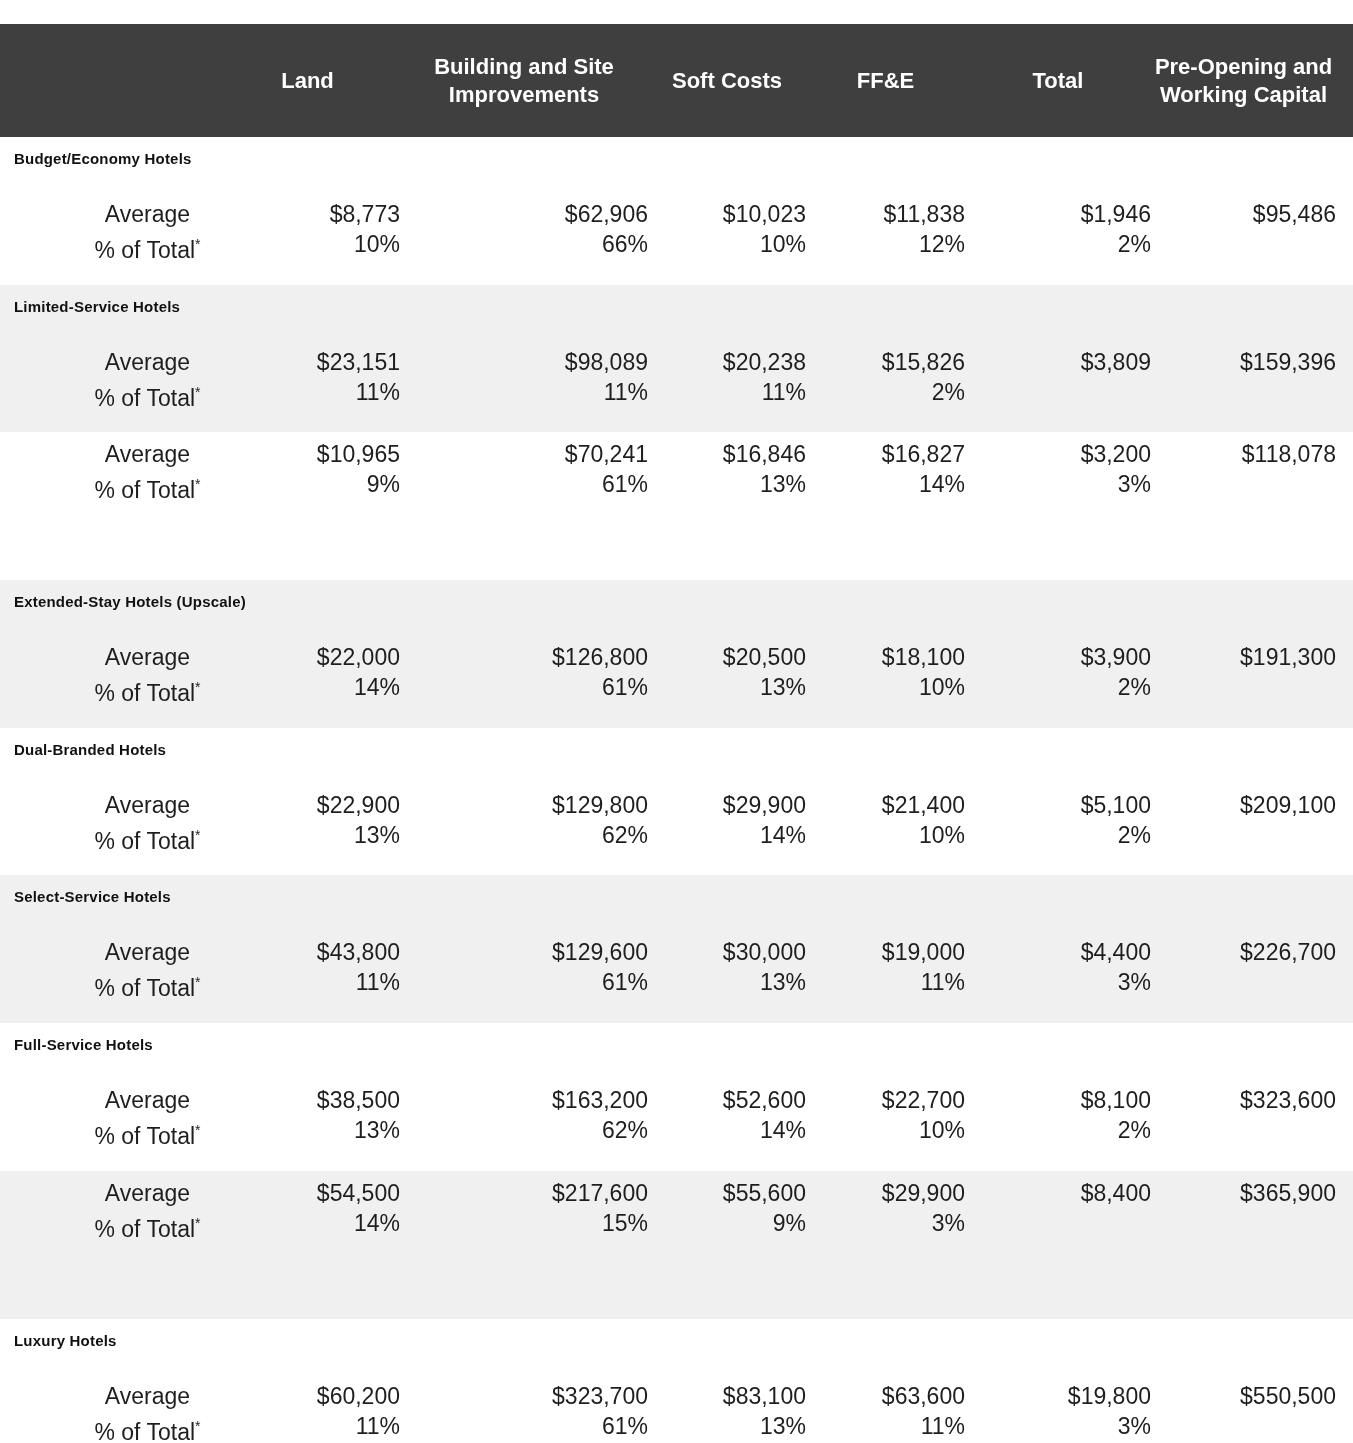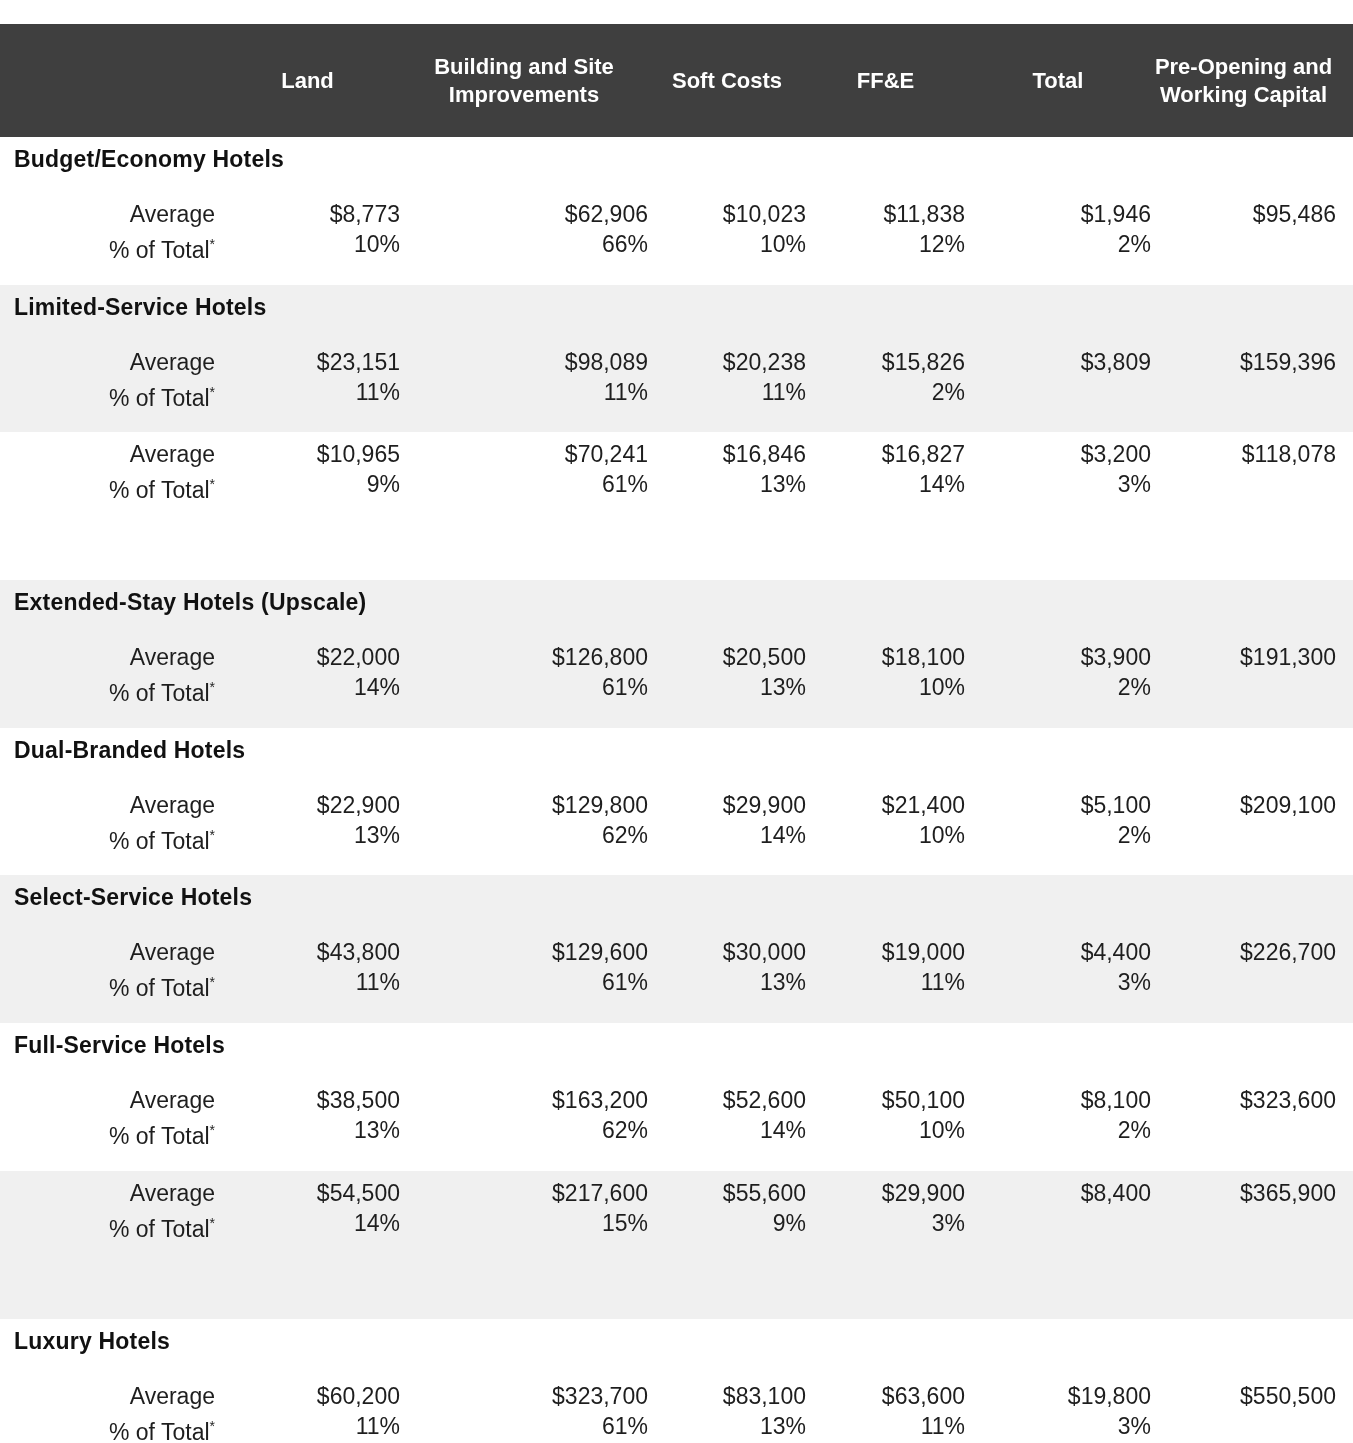--- a/index.html
+++ b/index.html
@@ -39,41 +39,41 @@
   .section {
     box-sizing: border-box;
     height: 147.7px;
     padding-top: 7px;
     background: #ffffff;
   }
   .section.striped {
     background: var(--stripe-bg, #f0f0f0);
   }
   .section-title {
-    font-size: 23px;
+    font-size: 15px;
     font-weight: bold;
     line-height: 30px;
     padding-left: 14px;
     color: #111111;
     letter-spacing: 0.2px;
     margin-bottom: 25px;
   }
   .row {
     display: grid;
     grid-template-columns: 215px 185px 248px 158px 159px 186px 185px;
     width: 1336px;
     padding-right: 17px;
   }
   .cell {
     font-size: 23px;
     line-height: 30px;
   }
   .cell.label {
     padding-left: 80px;
-    text-align: right;
+    text-align: center;
     white-space: nowrap;
   }
   .cell.num {
     text-align: right;
   }
   .cell.label sup {
     font-size: 14px;
   }
 </style>
 </head>
@@ -222,21 +222,21 @@
     </div>
   </div>
 
   <div class="section">
     <div class="section-title">Full-Service Hotels</div>
     <div class="row">
       <div class="cell label">Average</div>
       <div class="cell num avg-num">$38,500</div>
       <div class="cell num avg-num">$163,200</div>
       <div class="cell num avg-num">$52,600</div>
-      <div class="cell num avg-num">$50,100</div>
+      <div class="cell num avg-num">$22,700</div>
       <div class="cell num avg-num">$8,100</div>
       <div class="cell num avg-num">$323,600</div>
     </div>
     <div class="row">
       <div class="cell label"><span class="label-pct-text">% of Total</span><sup class="label-pct-note">*</sup></div>
       <div class="cell num pct-num">13%</div>
       <div class="cell num pct-num">62%</div>
       <div class="cell num pct-num">14%</div>
       <div class="cell num pct-num">10%</div>
       <div class="cell num pct-num">2%</div>

